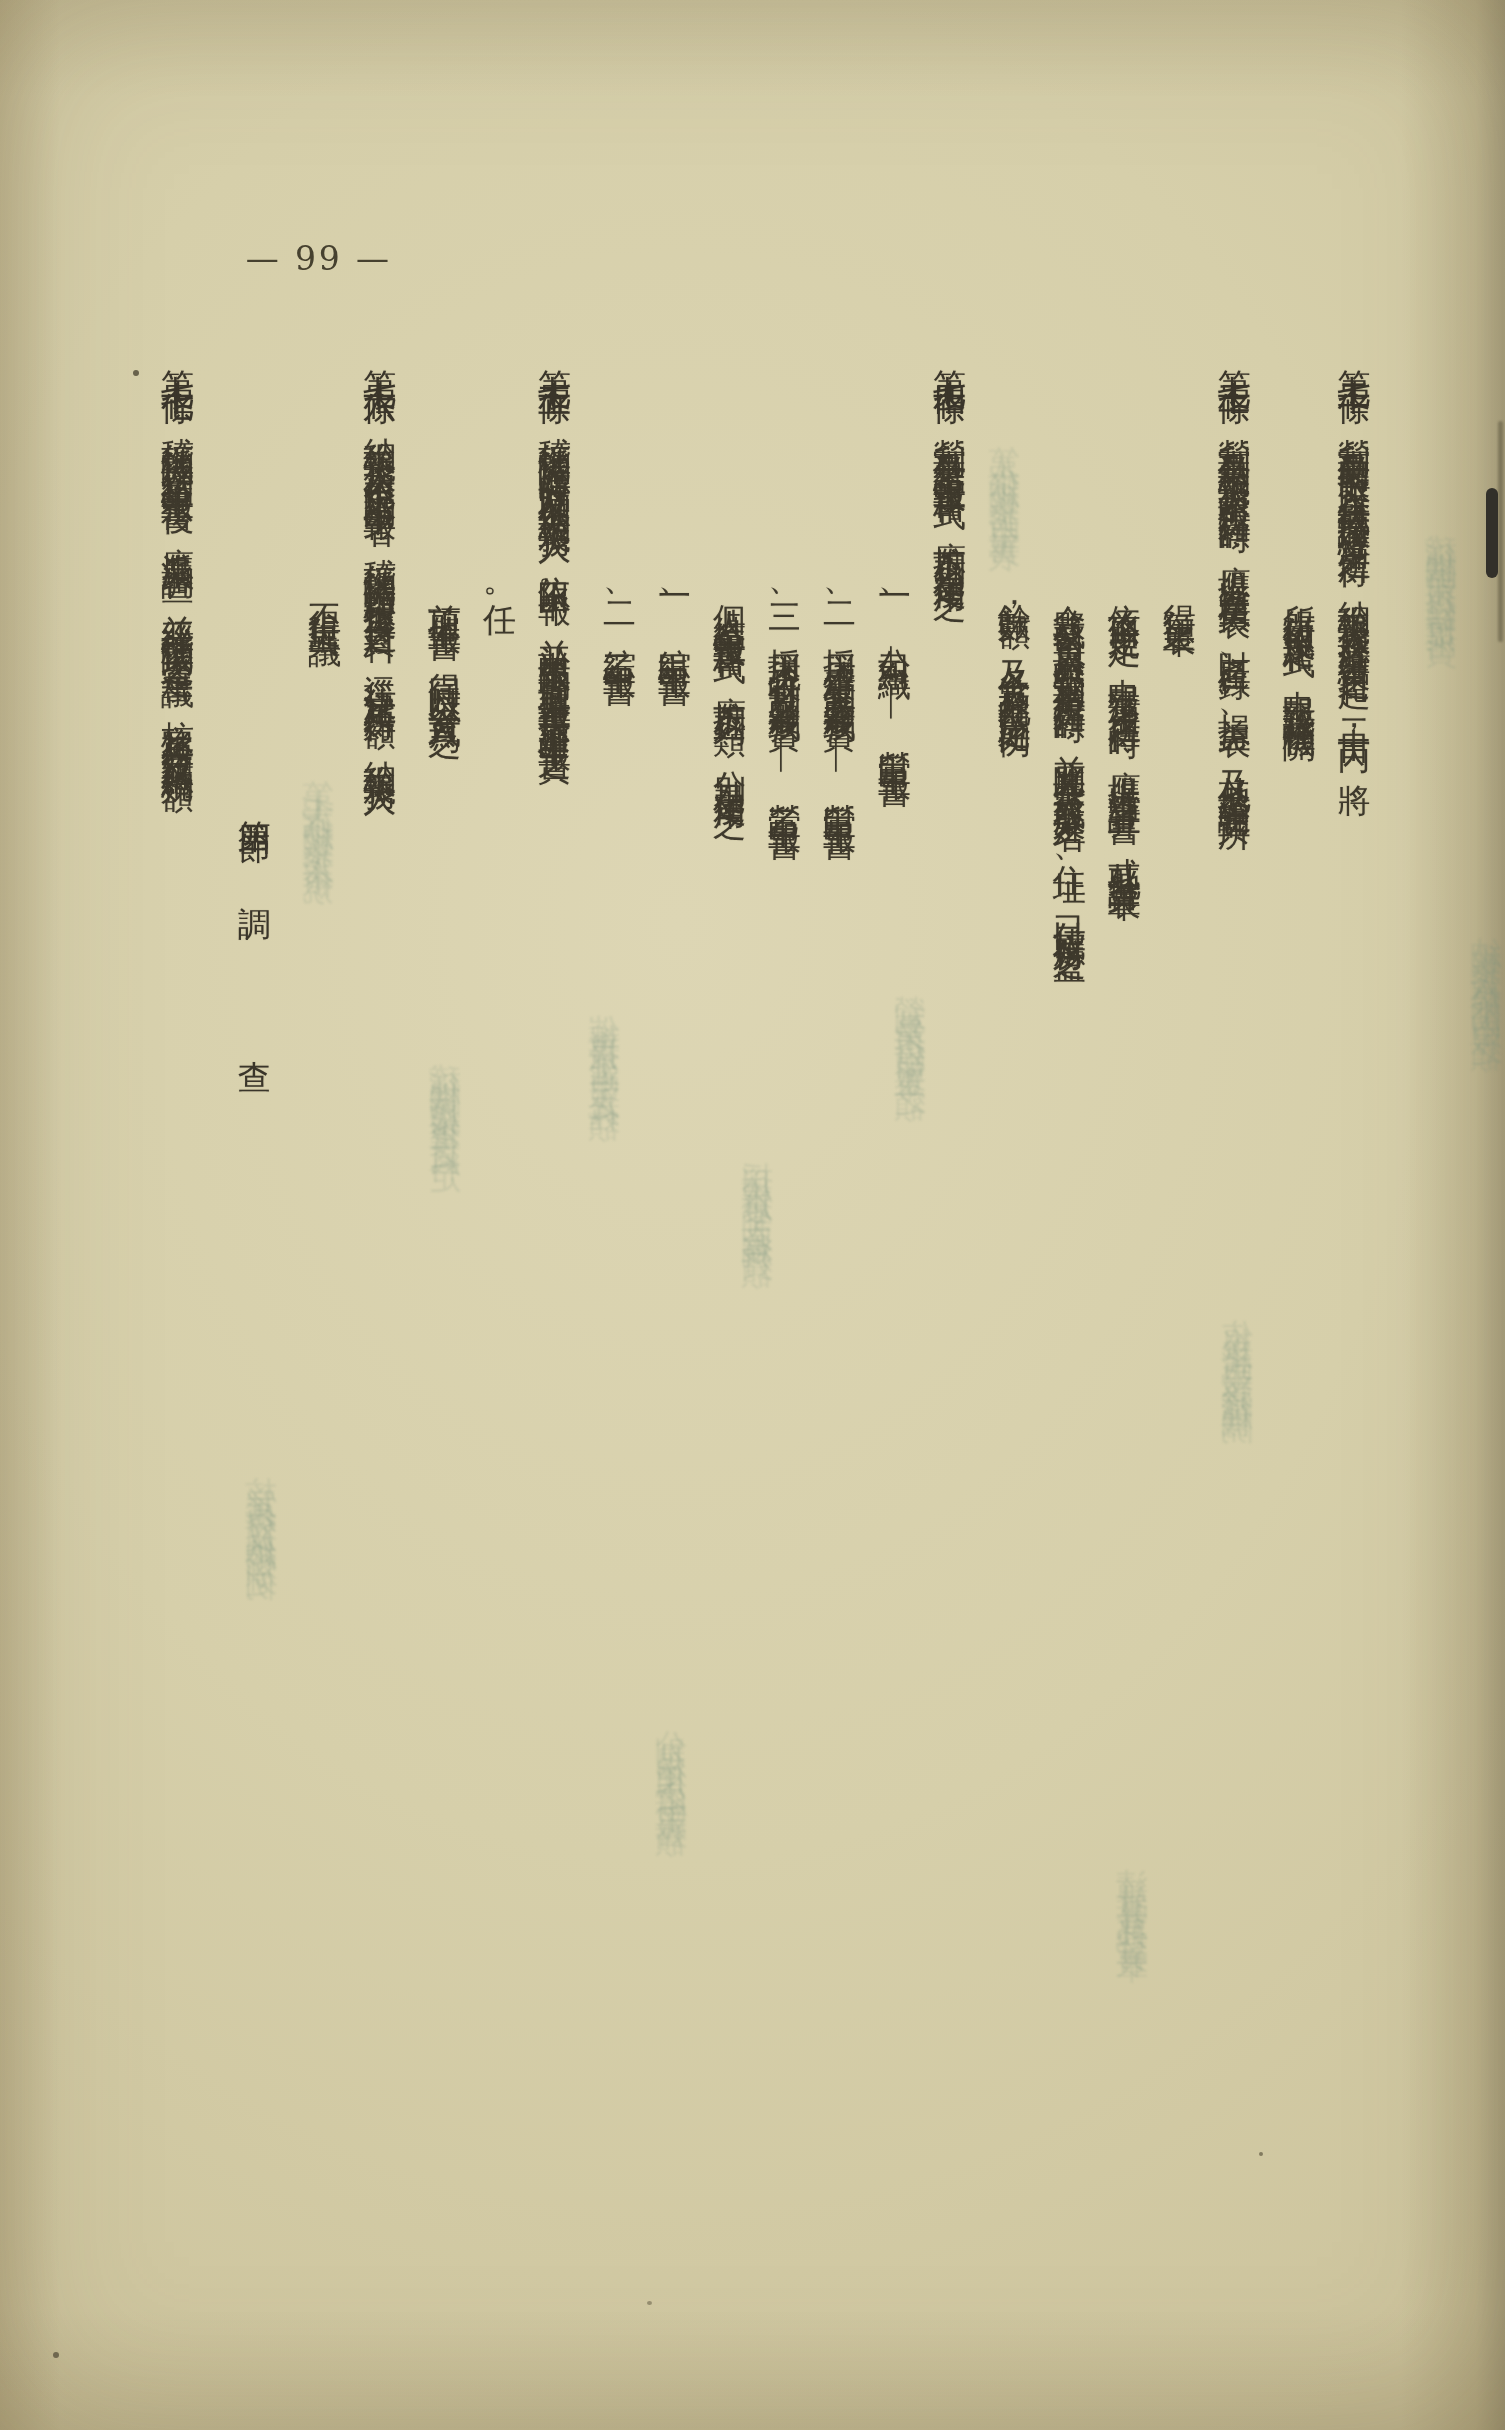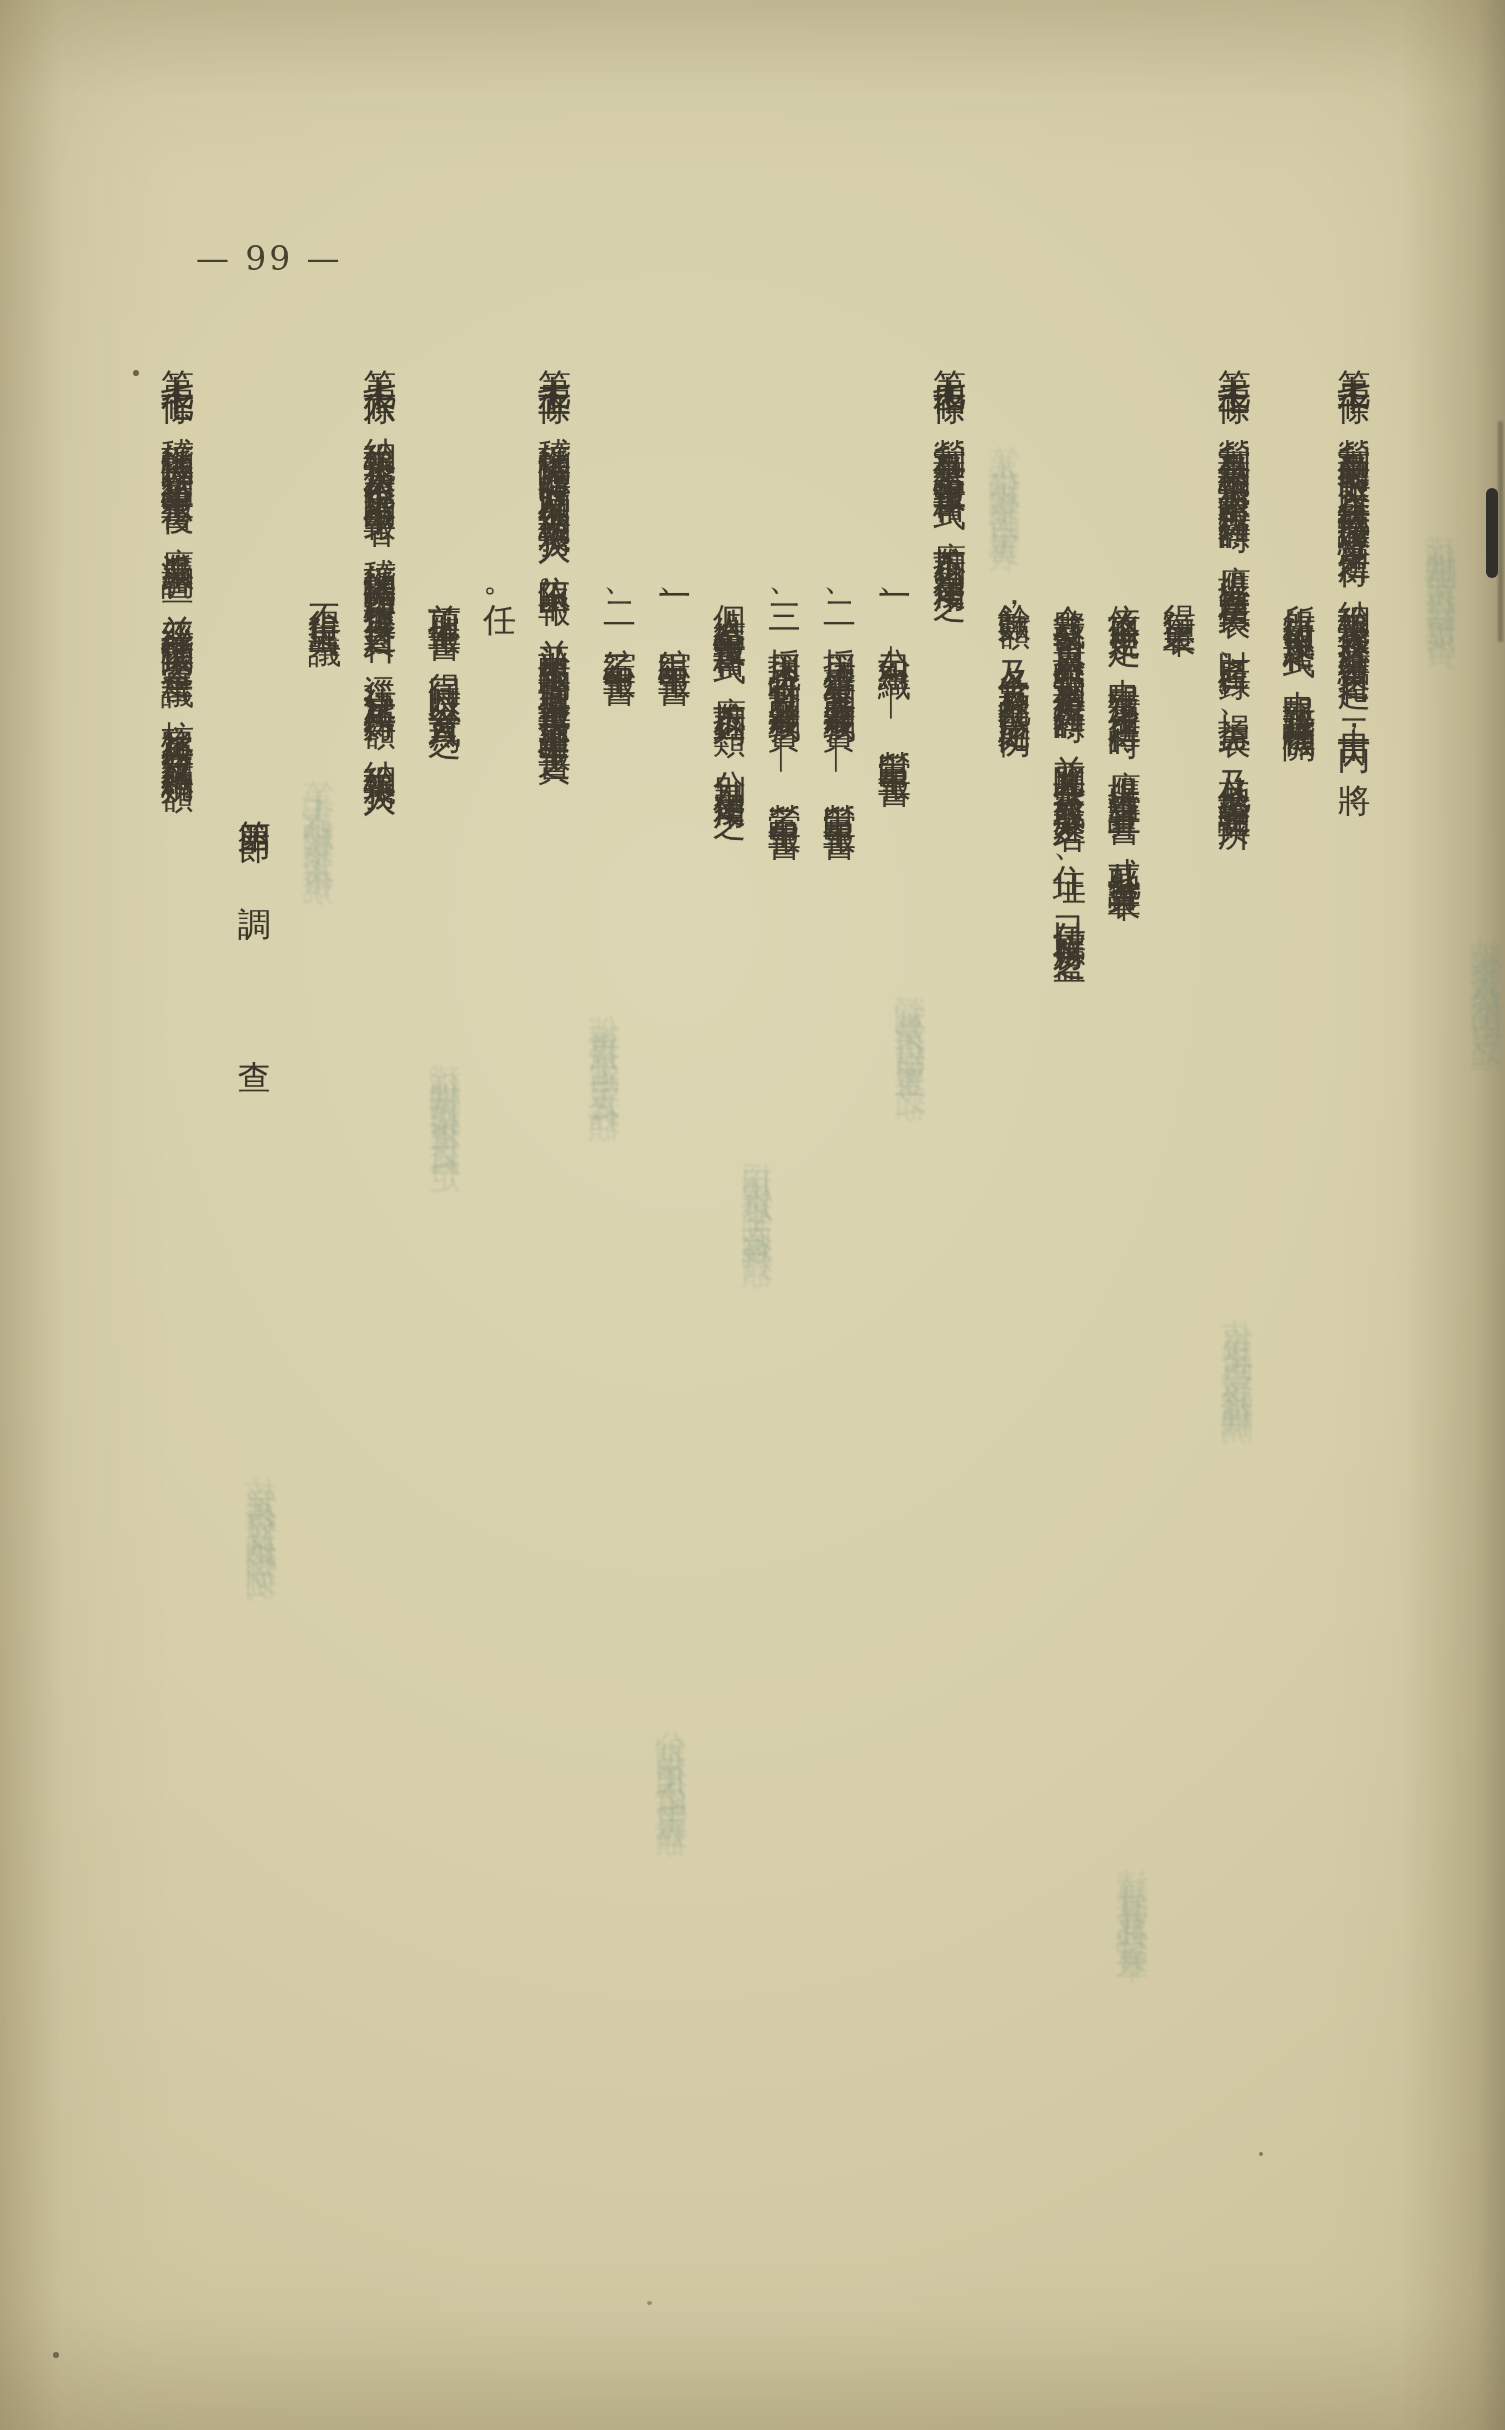--- a/index.html
+++ b/index.html
@@ -10,21 +10,21 @@
     font-family:"Liberation Serif","DejaVu Serif",serif;
     background:
       linear-gradient(90deg, rgba(120,100,60,0.20) 0%, rgba(0,0,0,0) 4%, rgba(0,0,0,0) 93%, rgba(110,95,55,0.18) 98%, rgba(80,70,45,0.32) 100%),
       linear-gradient(180deg, rgba(115,100,60,0.10) 0%, rgba(0,0,0,0) 4%, rgba(0,0,0,0) 95%, rgba(115,100,60,0.14) 100%),
       radial-gradient(90% 70% at 45% 38%, #ddd6b4 0%, #d6cfaa 55%, #cdc49d 100%);
     box-shadow: inset 0 0 157px rgba(100,85,50,0.25);
   }
   
   .page-number{
     position:absolute; left:196px; top:239px; width:196px;
-    font-size:33px; letter-spacing:2.9px; color:#46412f; text-align:left;
+    font-size:33px; letter-spacing:2.9px; color:#46412f; text-align:right;
     font-family:"DejaVu Serif","Liberation Serif",serif;
   }
   
   .text-block{
     position:absolute; top:343px; right:125px; height:1936px;
     writing-mode:vertical-rl; text-orientation:mixed;
     font-size:33px; line-height:55px; letter-spacing:5.9px;
     color:#3e392c; text-shadow:0 0 1px rgba(62,57,44,0.35);
   }
   .article{display:block; margin-left:9.8px;}

